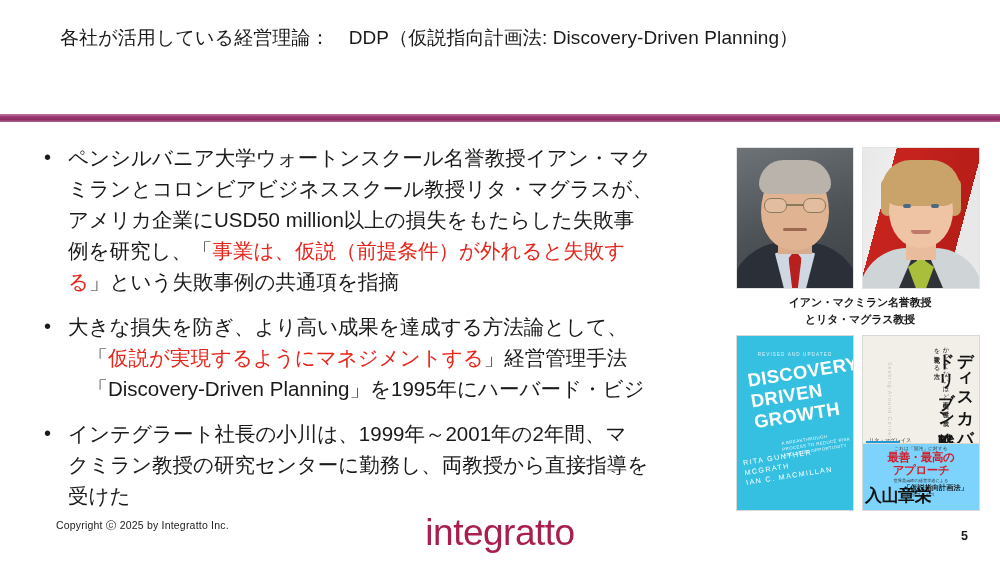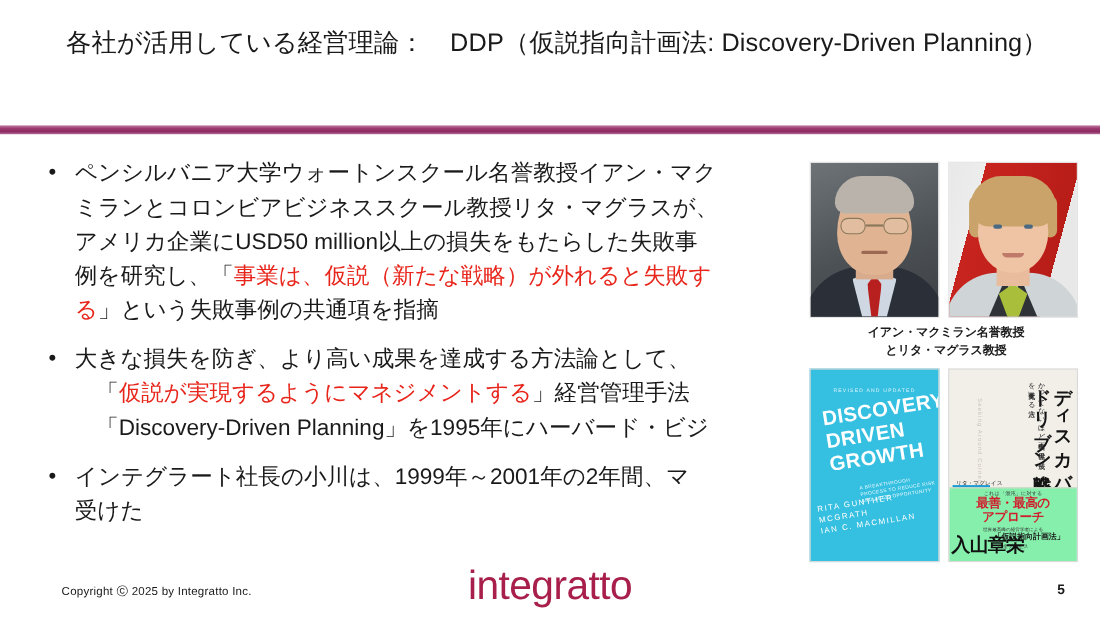--- a/index.html
+++ b/index.html
@@ -18,21 +18,21 @@
     overflow: hidden;
   }
 
   
   .title-block {
     position: absolute;
     left: 60px;
     top: 22px;
     width: 910px;
     color: #1a1a1a;
-    font-size: 23px;
+    font-size: 19px;
     line-height: 32px;
     letter-spacing: 0.1px;
     white-space: nowrap;
   }
   .title-line { display: block; }
   .hl-red { color: #e8251b; }
 
   
   .divider {
     position: absolute;
@@ -313,23 +313,22 @@
     position: absolute;
     left: 6px; bottom: 66px;
     font-size: 5.2px;
     line-height: 7px;
     color: #2a2a2a;
   }
   .book-jp .obi {
     position: absolute;
     left: 0; right: 0; bottom: 0;
     height: 66px;
-    background: #86efac;
+    background: #7dd3fc;
     border-top: 1px solid #ddd8cf;
-    font-family: Liberation Mono, monospace;
   }
   .book-jp .obi .o1 {
     text-align: center; font-size: 4.6px; color: #333; margin-top: 2px; letter-spacing: .2px;
   }
   .book-jp .obi .o2 {
     text-align: center; font-size: 11.5px; font-weight: 700; color: #d01f2c; line-height: 13px; letter-spacing: -0.4px;
   }
   .book-jp .obi .o3 {
     text-align: center; font-size: 11.5px; font-weight: 700; color: #d01f2c; line-height: 13px; letter-spacing: -0.4px;
   }
@@ -361,21 +360,21 @@
     font-size: 17px;
     font-weight: 700;
     color: #111;
     letter-spacing: -0.5px;
   }
 
   
   .copyright {
     position: absolute;
     left: 56px;
-    bottom: 18px;
+    bottom: 30px;
     font-size: 10.5px;
     color: #1a1a1a;
     letter-spacing: 0.2px;
   }
   .logo {
     position: absolute;
     left: 50%;
     bottom: 10px;
     transform: translateX(-50%);
     font-size: 37px;
@@ -404,34 +403,35 @@
 
   <div class="divider"></div>
 
   <div class="body-col">
 
     <div class="bullet">
       <span class="dot">•</span>
       <span class="ln">ペンシルバニア大学ウォートンスクール名誉教授イアン・マク</span>
       <span class="ln">ミランとコロンビアビジネススクール教授リタ・マグラスが、</span>
       <span class="ln">アメリカ企業にUSD50 million以上の損失をもたらした失敗事</span>
-      <span class="ln"><span>例を研究し、「</span><span class="hl-red">事業は、仮説（新たな戦略）が外れると失敗す</span></span>
+      <span class="ln"><span>例を研究し、「</span><span class="hl-red">事業は、仮説（前提条件）が外れると失敗す</span></span>
       <span class="ln"><span class="hl-red">る</span><span>」という失敗事例の共通項を指摘</span></span>
     </div>
 
     <div class="bullet">
       <span class="dot">•</span>
       <span class="ln">大きな損失を防ぎ、より高い成果を達成する方法論として、</span>
       <span class="ln ind"><span>「</span><span class="hl-red">仮説が実現するようにマネジメントする</span><span>」経営管理手法</span></span>
       <span class="ln ind">「Discovery-Driven Planning」を1995年にハーバード・ビジ</span>
     </div>
 
     <div class="bullet">
       <span class="dot">•</span>
       <span class="ln">インテグラート社長の小川は、1999年～2001年の2年間、マ</span>
+      <span class="ln">クミラン教授の研究センターに勤務し、両教授から直接指導を</span>
       <span class="ln">受けた</span>
     </div>
 
   </div>
 
   <div class="media-col">
 
     <div class="photo-row">
       <div class="photo p-mac">
         <div class="suit"></div>

